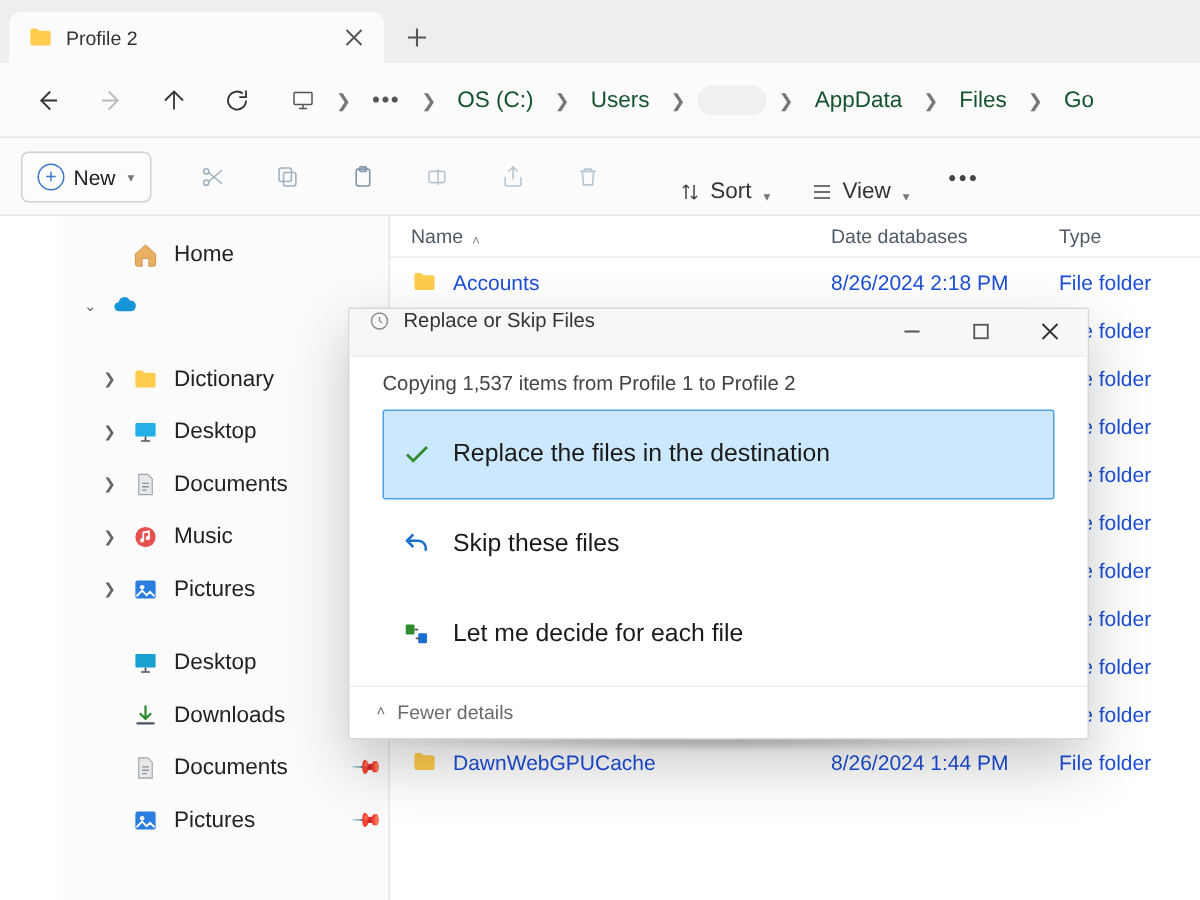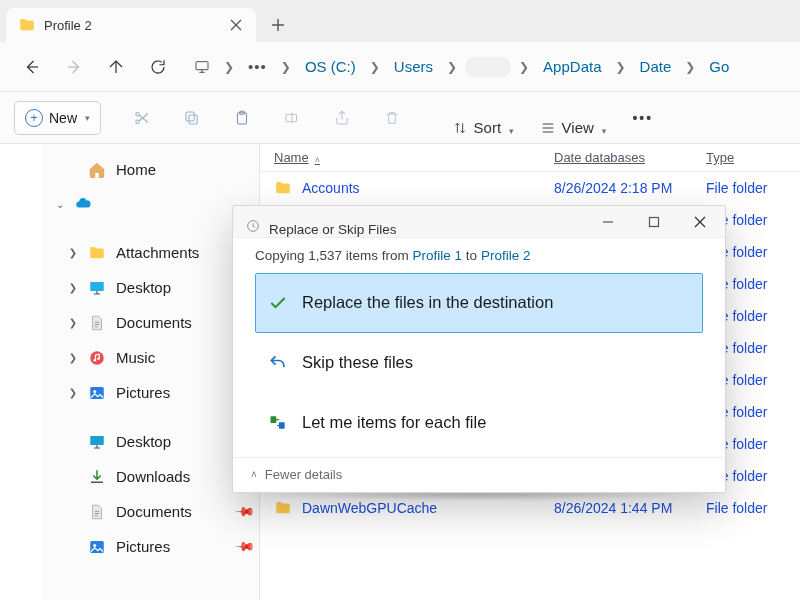--- a/index.html
+++ b/index.html
@@ -66,21 +66,21 @@
     gap: 2px;
     flex: 1;
     padding-left: 8px;
     height: 36px;
     overflow: hidden;
   }
   .crumb, .crumb-sep, .crumb-ell, .crumb-ghost {
     display: flex; align-items: center;
     padding: 4px 6px;
     font-size: 15px;
-    color: #0369a1;
+    color: #14532d;
     white-space: nowrap;
   }
   .crumb { cursor: pointer; font-size: 15px; }
   .crumb-sep { color: #777; font-size: 12px; }
   .crumb-ell { color: #555; cursor: pointer; letter-spacing: 1px; }
   .crumb-ghost {
     background: #f0f0f0; color: #bbb; border-radius: 12px; padding: 3px 18px;
     font-size: 12px;
   }
 
@@ -149,21 +149,21 @@
 
   
   .listpane { flex:1; overflow:auto; }
   .cols {
     display: grid;
     grid-template-columns: 280px 152px 120px;
     padding: 6px 0 6px 14px;
     color: #4e5a66; font-size: 13px;
     border-bottom: 1px solid #ececec;
   }
-  .cols .col { display:flex; align-items:flex-end; gap:6px;text-decoration:underline; }
+  .cols .col { display:flex; align-items:flex-end; gap:6px; }
   .cols .sort-ind { font-size: 9px; color: #888; }
   .row {
     display: grid;
     grid-template-columns: 280px 152px 120px;
     align-items: center;
     height: 32px;
     padding-left: 14px;
     font-size: 14px; color: #1d4ed8;
   }
   .row .namecell { display:flex; align-items:center; gap:10px; }
@@ -181,35 +181,35 @@
     position: absolute;
     left: 232px; top: 205px;
     width: 494px; height: 288px;
     background: #fff;
     border: 1px solid #d7d7d7;
     box-shadow: 0 16px 40px rgba(0,0,0,0.22);
     border-radius: 2px;
     display: flex; flex-direction: column;
   }
   .dlg-title {
-    height: 34px; display:flex; align-items:flex-end;
+    height: 34px; display:flex; align-items:flex-start;
     padding: 0 6px 0 12px; gap: 8px;
     font-size: 13.5px; color: #333;
     background: #f7f7f7;
     border-bottom: 1px solid #eee;
   }
   .dlg-title .clock { color: #8a8a8a; }
   .dlg-title .spacer { flex:1; }
   .win-btn {
     width: 38px; height: 30px; display:flex; align-items:center; justify-content:center;
     cursor: pointer; color: #555;
   }
   .dlg-body { padding: 8px 22px 4px 22px; display:flex; flex-direction:column; }
   .dlg-copying { font-size: 13.5px; color: #444; margin: 2px 0 10px 0; }
-  .dlg-copying a { color: #0369a1; text-decoration: none; }
+  .dlg-copying a { color: #404040; text-decoration: none; }
   .dlg-head { font-size: 17.5px; color: #1a1a1a; margin-bottom: 14px; }
   .dlg-opt {
     display:flex; align-items:center; gap:14px;
     height: 60px; padding: 16px 12px;
     font-size: 16.5px; cursor: pointer; color: #1a1a1a;
     border: 1px solid transparent; border-radius: 2px;
   }
   .dlg-opt.sel {
     background: #cce8ff;
     border: 1px solid #4aa3e8;
@@ -290,21 +290,21 @@
     <span class="crumb-ell">•••</span>
     <span class="crumb-sep">❯</span>
     <span class="crumb">OS (C:)</span>
     <span class="crumb-sep">❯</span>
     <span class="crumb">Users</span>
     <span class="crumb-sep">❯</span>
     <span class="crumb-ghost">&nbsp;&nbsp;&nbsp;</span>
     <span class="crumb-sep">❯</span>
     <span class="crumb">AppData</span>
     <span class="crumb-sep">❯</span>
-    <span class="crumb">Date</span>
+    <span class="crumb">Files</span>
     <span class="crumb-sep">❯</span>
     <span class="crumb">Go</span>
   </div>
 </div>
 
 <div class="toolbar">
   <div class="new-btn">
     <span class="plus">+</span>
     <span>New</span>
     <span class="chev">▾</span>
@@ -382,21 +382,21 @@
           </svg></span>
       </div>
       <div class="sb-spacer"></div>
       <div class="sb-row">
         <span class="exp">❯</span>
         <span class="ico">
           <svg class="svg18" viewBox="0 0 24 24">
             <path d="M3 6a2 2 0 0 1 2-2h4l2 2h8a2 2 0 0 1 2 2v9a2 2 0 0 1-2 2H5a2 2 0 0 1-2-2V6z" fill="#ffcc4d"></path>
           </svg>
         </span>
-        <span>Attachments</span>
+        <span>Dictionary</span>
       </div>
       <div class="sb-row">
         <span class="exp">❯</span>
         <span class="ico">
           <svg class="svg18" viewBox="0 0 24 24">
             <rect x="3" y="4" width="18" height="12" rx="1" fill="#23b0e8"></rect>
             <path d="M8 20h8M12 16v4" stroke="#4a5560" stroke-width="1.5"></path>
           </svg>
         </span>
         <span>Desktop</span>
@@ -682,20 +682,20 @@
       <span>Skip these files</span>
     </div>
     <div class="dlg-opt">
       <span class="oico split">
         <svg class="svg20" viewBox="0 0 24 24">
             <rect x="3" y="4" width="7" height="8" rx="1" fill="#2e8b2e"></rect>
             <rect x="13" y="11" width="7" height="8" rx="1" fill="#1a6fd1"></rect>
             <path d="M10 8h3M14 15h-3" stroke="#555" stroke-width="1.4"></path>
           </svg>
       </span>
-      <span>Let me items for each file</span>
+      <span>Let me decide for each file</span>
     </div>
   </div>
   <div class="dlg-foot">
     <span class="up">˄</span>
     <span>Fewer details</span>
   </div>
 </div>
 
 </body></html>

